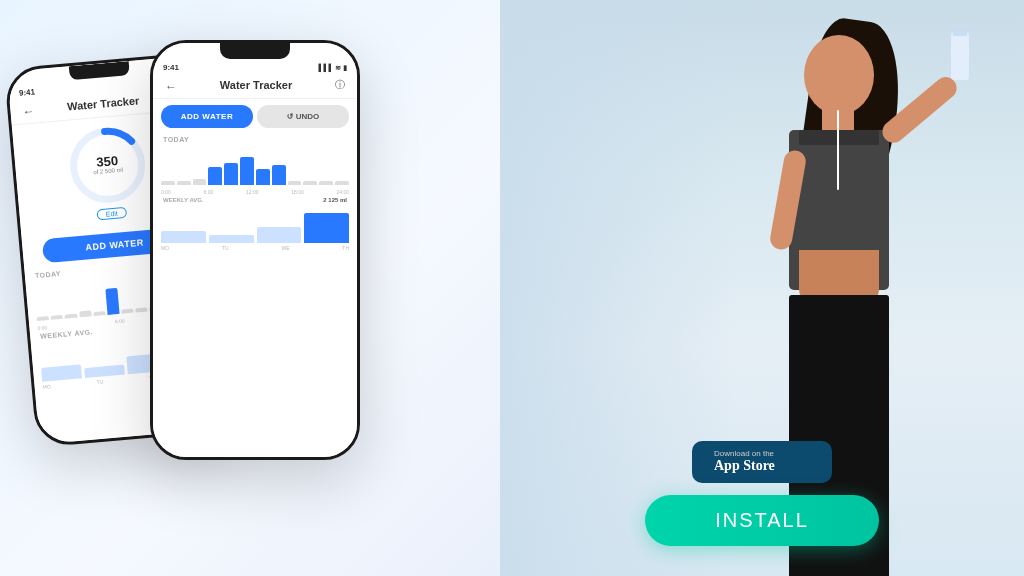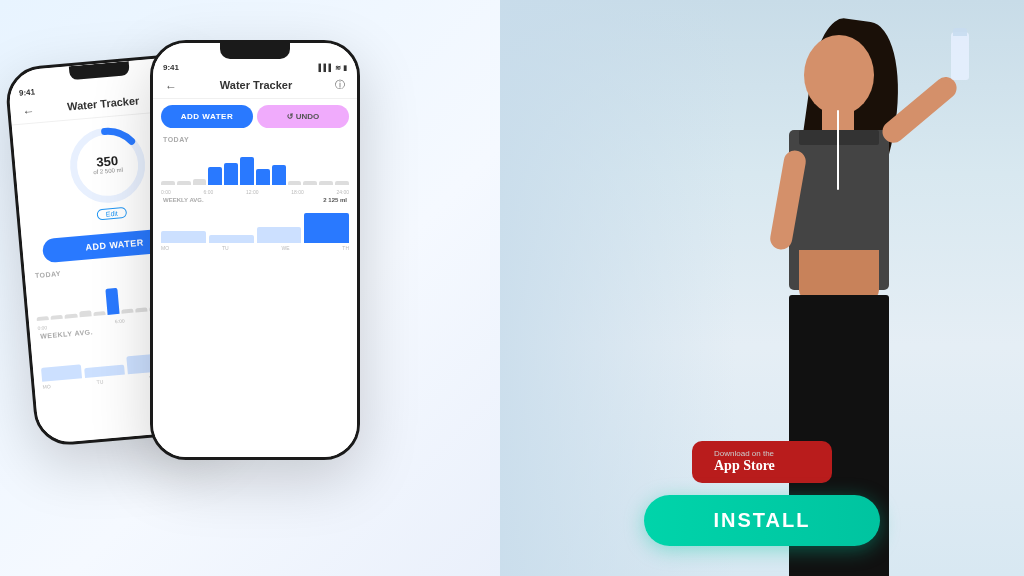--- a/index.html
+++ b/index.html
@@ -192,21 +192,21 @@
       border-radius: 20px;
       padding: 7px 0;
       font-size: 8px;
       font-weight: 700;
       letter-spacing: 0.5px;
       flex: 1;
       text-align: center;
     }
 
     .undo-btn-sm {
-      background: #f0abfc;
+      background: #e5e5e5;
       color: #555;
       border-radius: 20px;
       padding: 7px 0;
       font-size: 8px;
       font-weight: 600;
       flex: 1;
       text-align: center;
     }
 
     .section-label {
@@ -302,21 +302,21 @@
       align-items: center;
       gap: 12px;
     }
 
     .store-buttons {
       display: flex;
       gap: 12px;
     }
 
     .store-btn {
-      background: #b91c1c;
+      background: #0c4a6e;
       color: white;
       border-radius: 10px;
       padding: 8px 14px;
       display: flex;
       align-items: center;
       gap: 8px;
       min-width: 140px;
     }
 
     .store-btn-icon {
@@ -342,21 +342,21 @@
       line-height: 1.2;
       font-family: Liberation Serif, serif;
     }
 
     .install-btn {
       background: linear-gradient(90deg, #00d4aa, #00c4a0);
       color: white;
       border-radius: 40px;
       padding: 14px 70px;
       font-size: 20px;
-      font-weight: 700;
+      font-weight: 400;
       letter-spacing: 2px;
       text-transform: uppercase;
       box-shadow: 0 4px 20px rgba(0,200,160,0.4);
       text-align: right;
     }
 
     
     .sky-bg {
       position: absolute;
       inset: 0;

